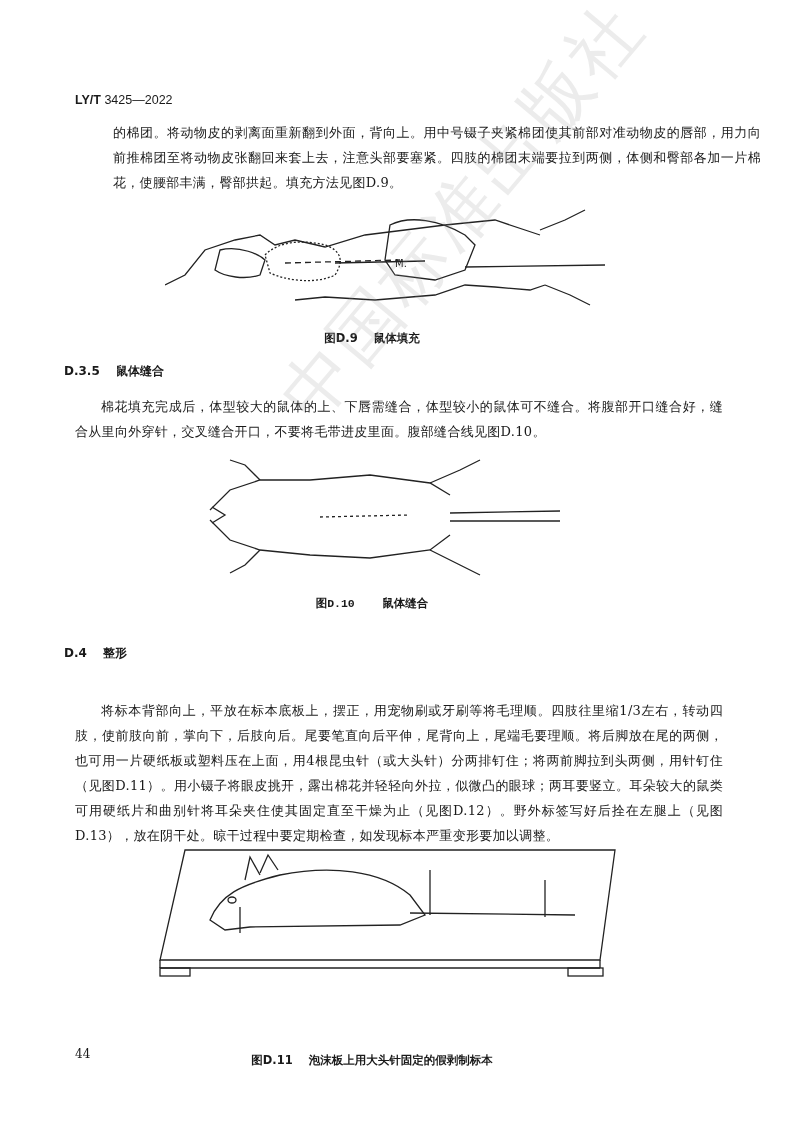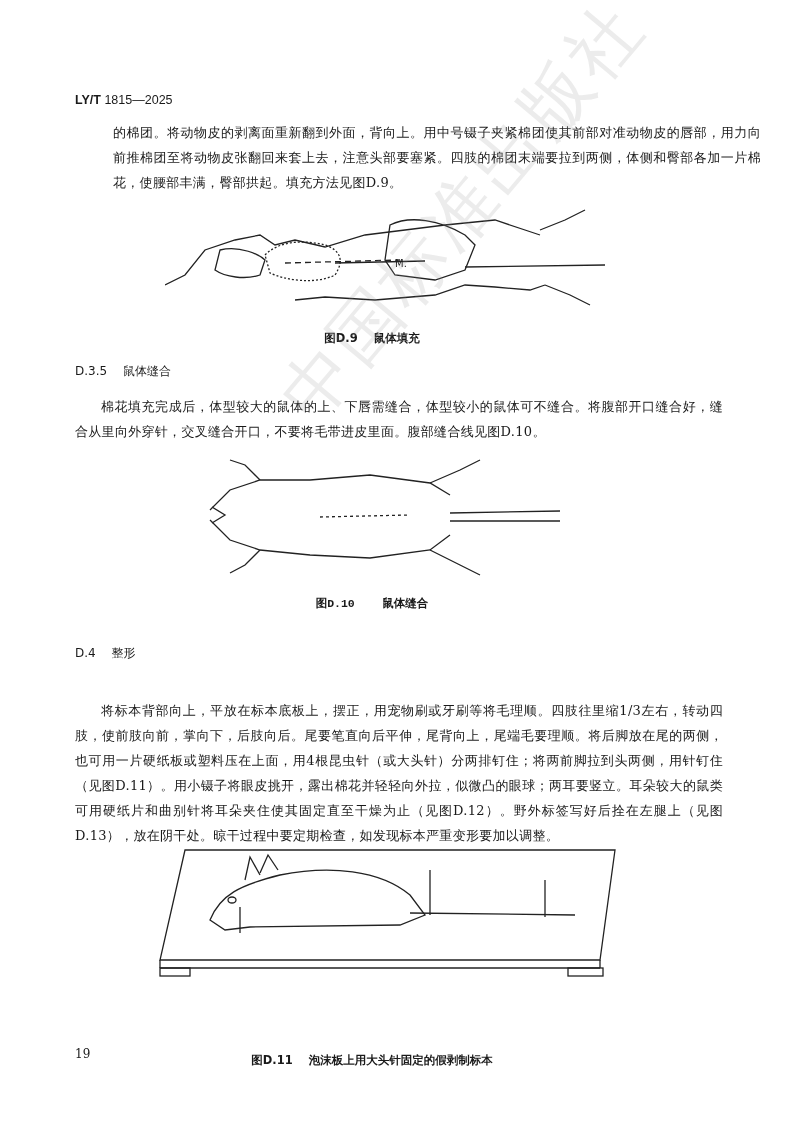--- a/index.html
+++ b/index.html
@@ -3,36 +3,36 @@
 <meta charset="utf-8">
 <style>
   html, body { margin: 0; padding: 0; background: #ffffff; }
   body { width: 794px; height: 1123px; position: relative; overflow: hidden;
          font-family: "DejaVu Serif", "Liberation Serif", serif; color: #1a1a1a; }
   .abs { position: absolute; }
   .header { left: 75px; top: 93px; font-family: "Liberation Sans", sans-serif; font-size: 12.5px; font-weight: bold; }
   .header .num { font-weight: normal; }
   .para { left: 75px; width: 648px; font-size: 13px; line-height: 25px; letter-spacing: 0.3px; text-align: justify; }
   .caption { width: 744px; left: 0; text-align: center; font-size: 11.5px; font-weight: bold; font-family: "DejaVu Sans", sans-serif; }
-  .section { left: 75px; font-size: 12px; font-weight: normal; font-family: "DejaVu Sans", sans-serif; }
+  .section { left: 64px; font-size: 12px; font-weight: bold; font-family: "DejaVu Sans", sans-serif; }
   .section .title { margin-left: 12px; }
   .indent { text-indent: 26px; }
   .pagenum { left: 75px; top: 1047px; font-size: 12px; }
   .watermark { left: 260px; top: 380px; font-size: 70px; color: rgba(150,150,150,0.18);
                transform: rotate(-50deg); transform-origin: left top; white-space: nowrap;
                font-family: "DejaVu Sans", sans-serif; letter-spacing: 4px; pointer-events:none; }
   svg { position: absolute; }
   svg path, svg line, svg rect, svg ellipse, svg polyline { fill: none; stroke: #222; stroke-width: 1.3; }
 </style>
 </head>
 <body>
 
 <div class="abs header">
   <span>LY/T</span>
-  <span class="num">1815—2025</span>
+  <span class="num">3425—2022</span>
 </div>
 
 <div class="abs para" style="top:120px;margin-left:38px;">的棉团。将动物皮的剥离面重新翻到外面，背向上。用中号镊子夹紧棉团使其前部对准动物皮的唇部，用力向前推棉团至将动物皮张翻回来套上去，注意头部要塞紧。四肢的棉团末端要拉到两侧，体侧和臀部各加一片棉花，使腰部丰满，臀部拱起。填充方法见图D.9。</div>
 
 <svg style="left:165px;top:205px;" width="450" height="110" viewBox="0 0 450 110">
   <path d="M0 80 L20 70 L40 45 L70 35 L95 30 L110 40 L130 35 L160 42 L200 30 L240 25 L280 20 L330 15 L360 25 L375 30"></path>
   <path d="M130 95 L160 92 L210 95 L270 90 L300 80 L330 82 L365 85 L380 80"></path>
   <path d="M55 45 C75 40 95 50 100 55 L95 70 C80 75 60 72 50 65 Z"></path>
   <path d="M100 50 C115 35 140 35 160 40 C175 45 180 55 170 70 C150 80 120 75 105 68 Z" stroke-dasharray="2 2"></path>
   <line x1="120" y1="58" x2="235" y2="55" stroke-dasharray="6 4"></line>
@@ -98,13 +98,13 @@
   <line x1="90" y1="62" x2="90" y2="88"></line>
 </svg>
 
 <div class="abs caption" style="top:1053px;">
   <span>图D.11</span>&nbsp;&nbsp;&nbsp;
   <span>泡沫板上用大头针固定的假剥制标本</span>
 </div>
 
 <div class="abs watermark">中国标准出版社</div>
 
-<div class="abs pagenum">19</div>
+<div class="abs pagenum">44</div>
 
 </body></html>

